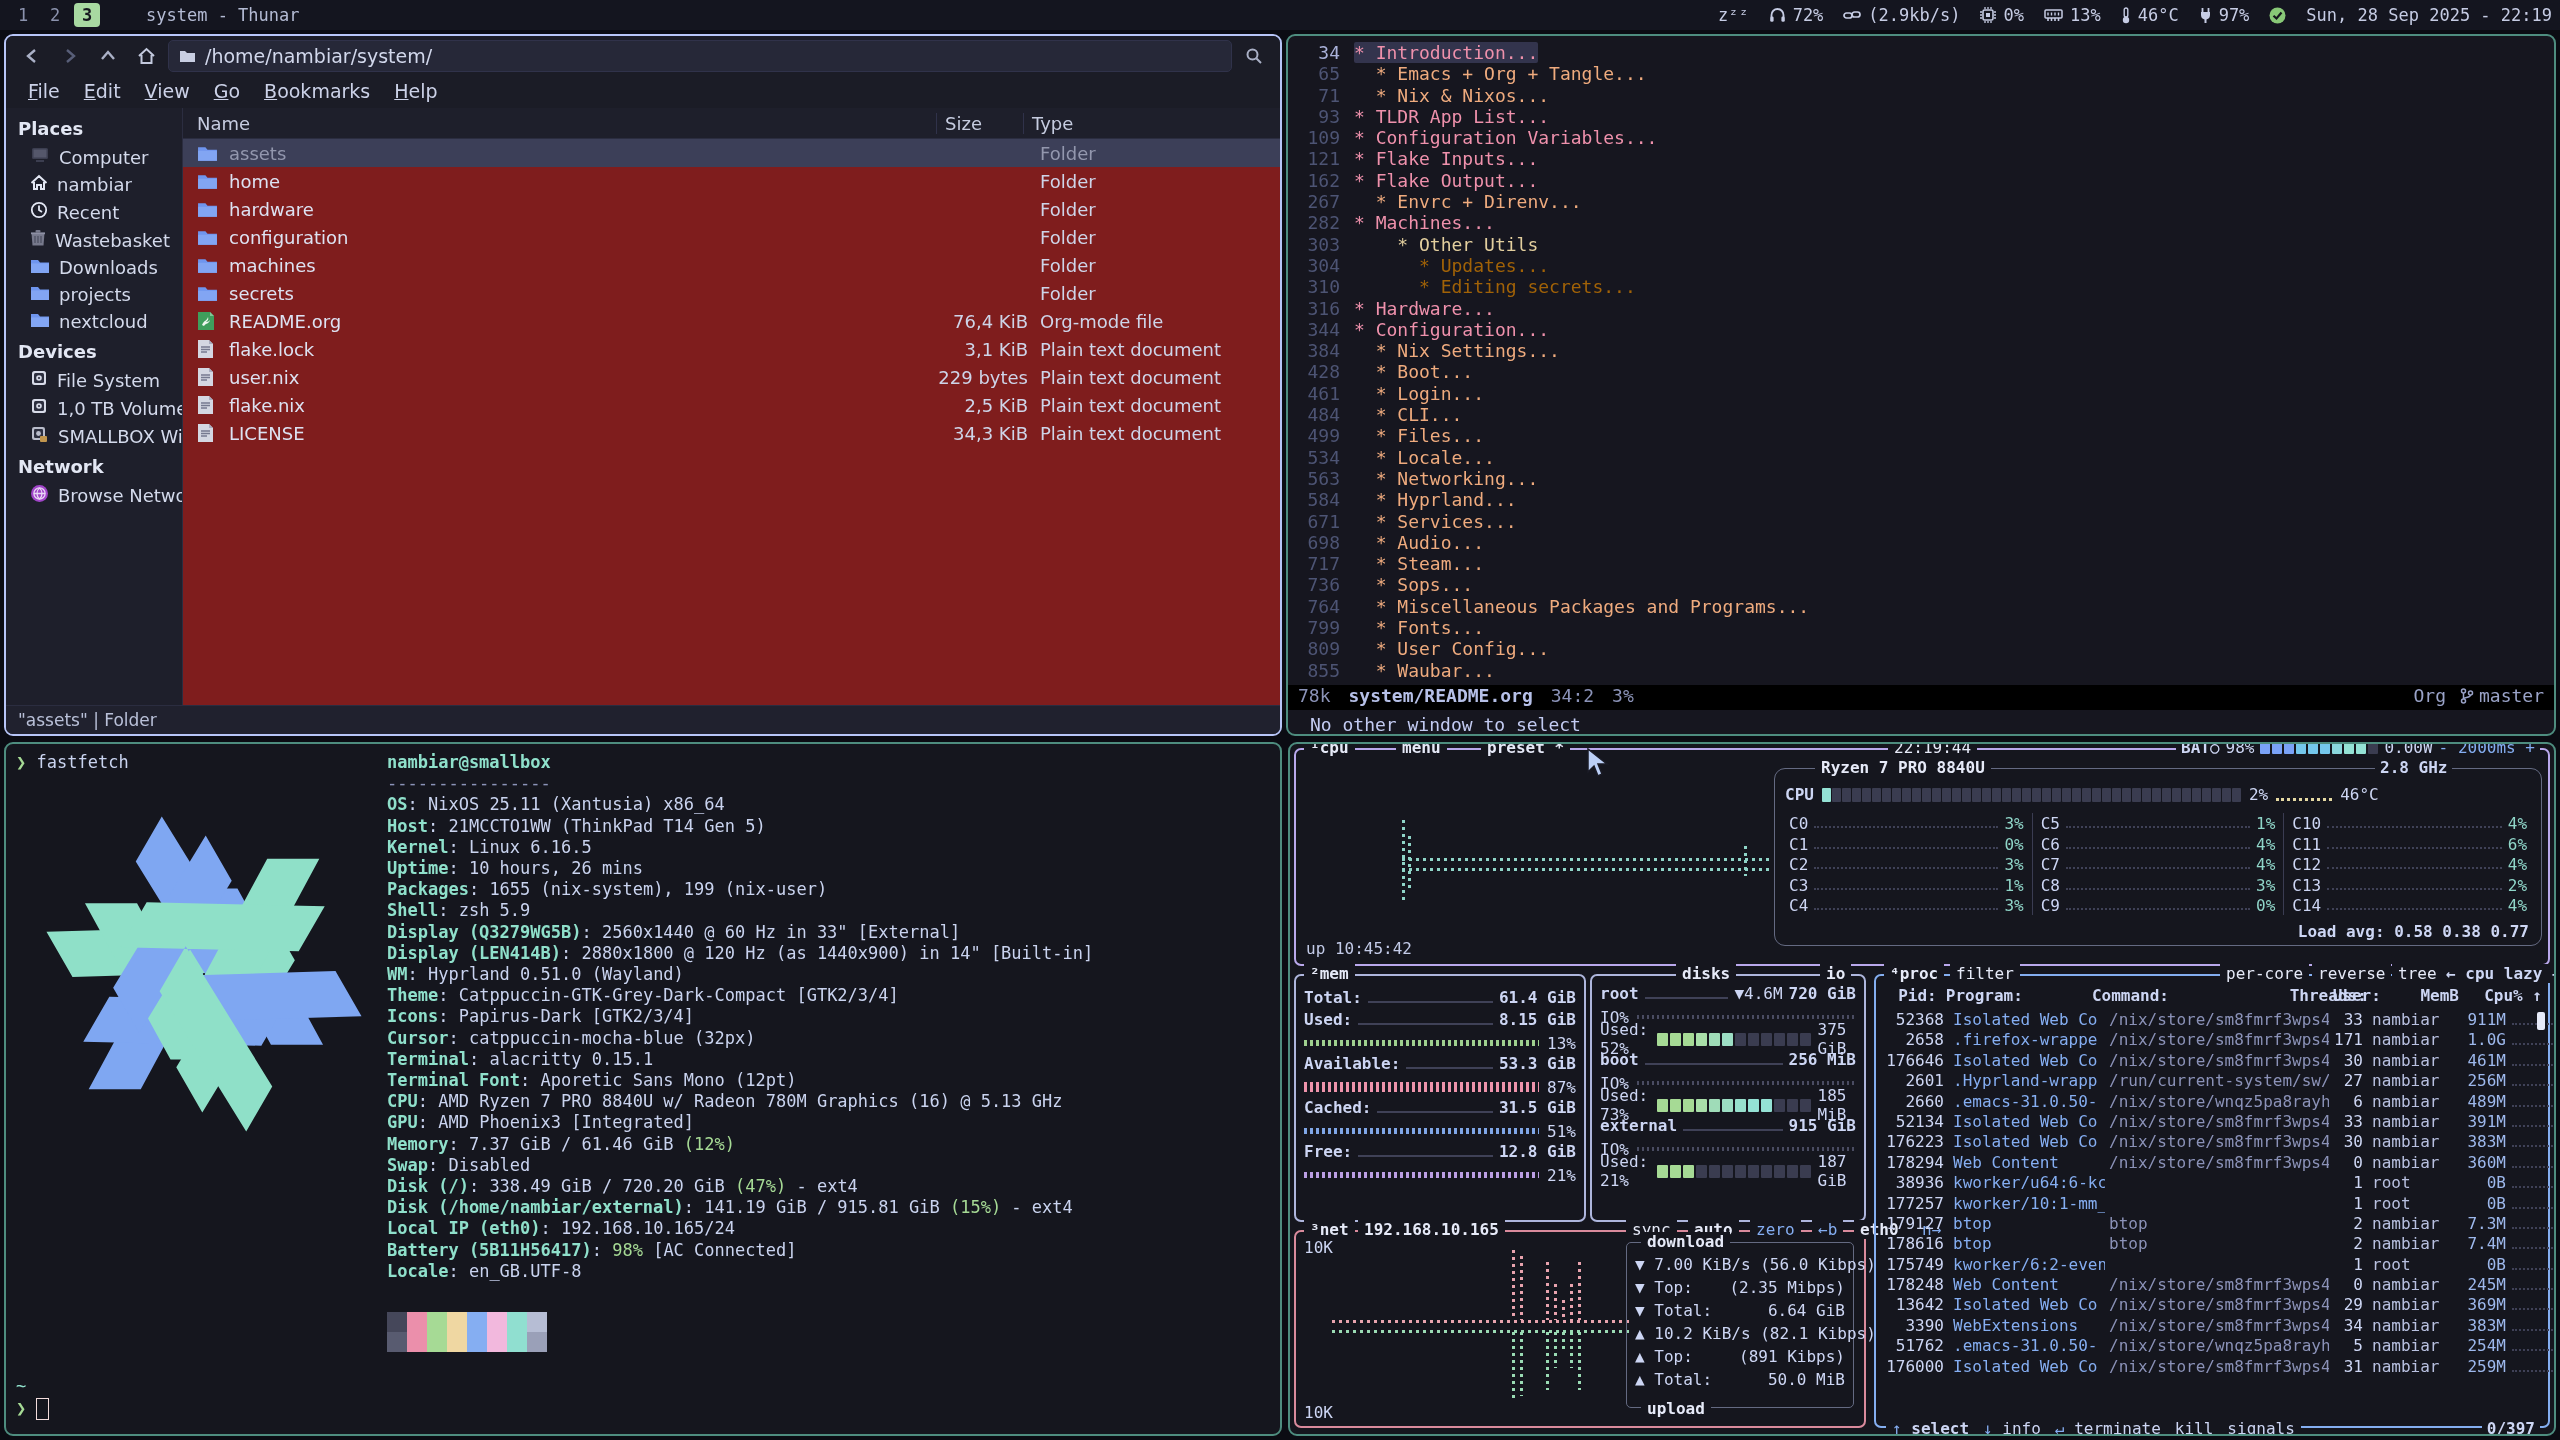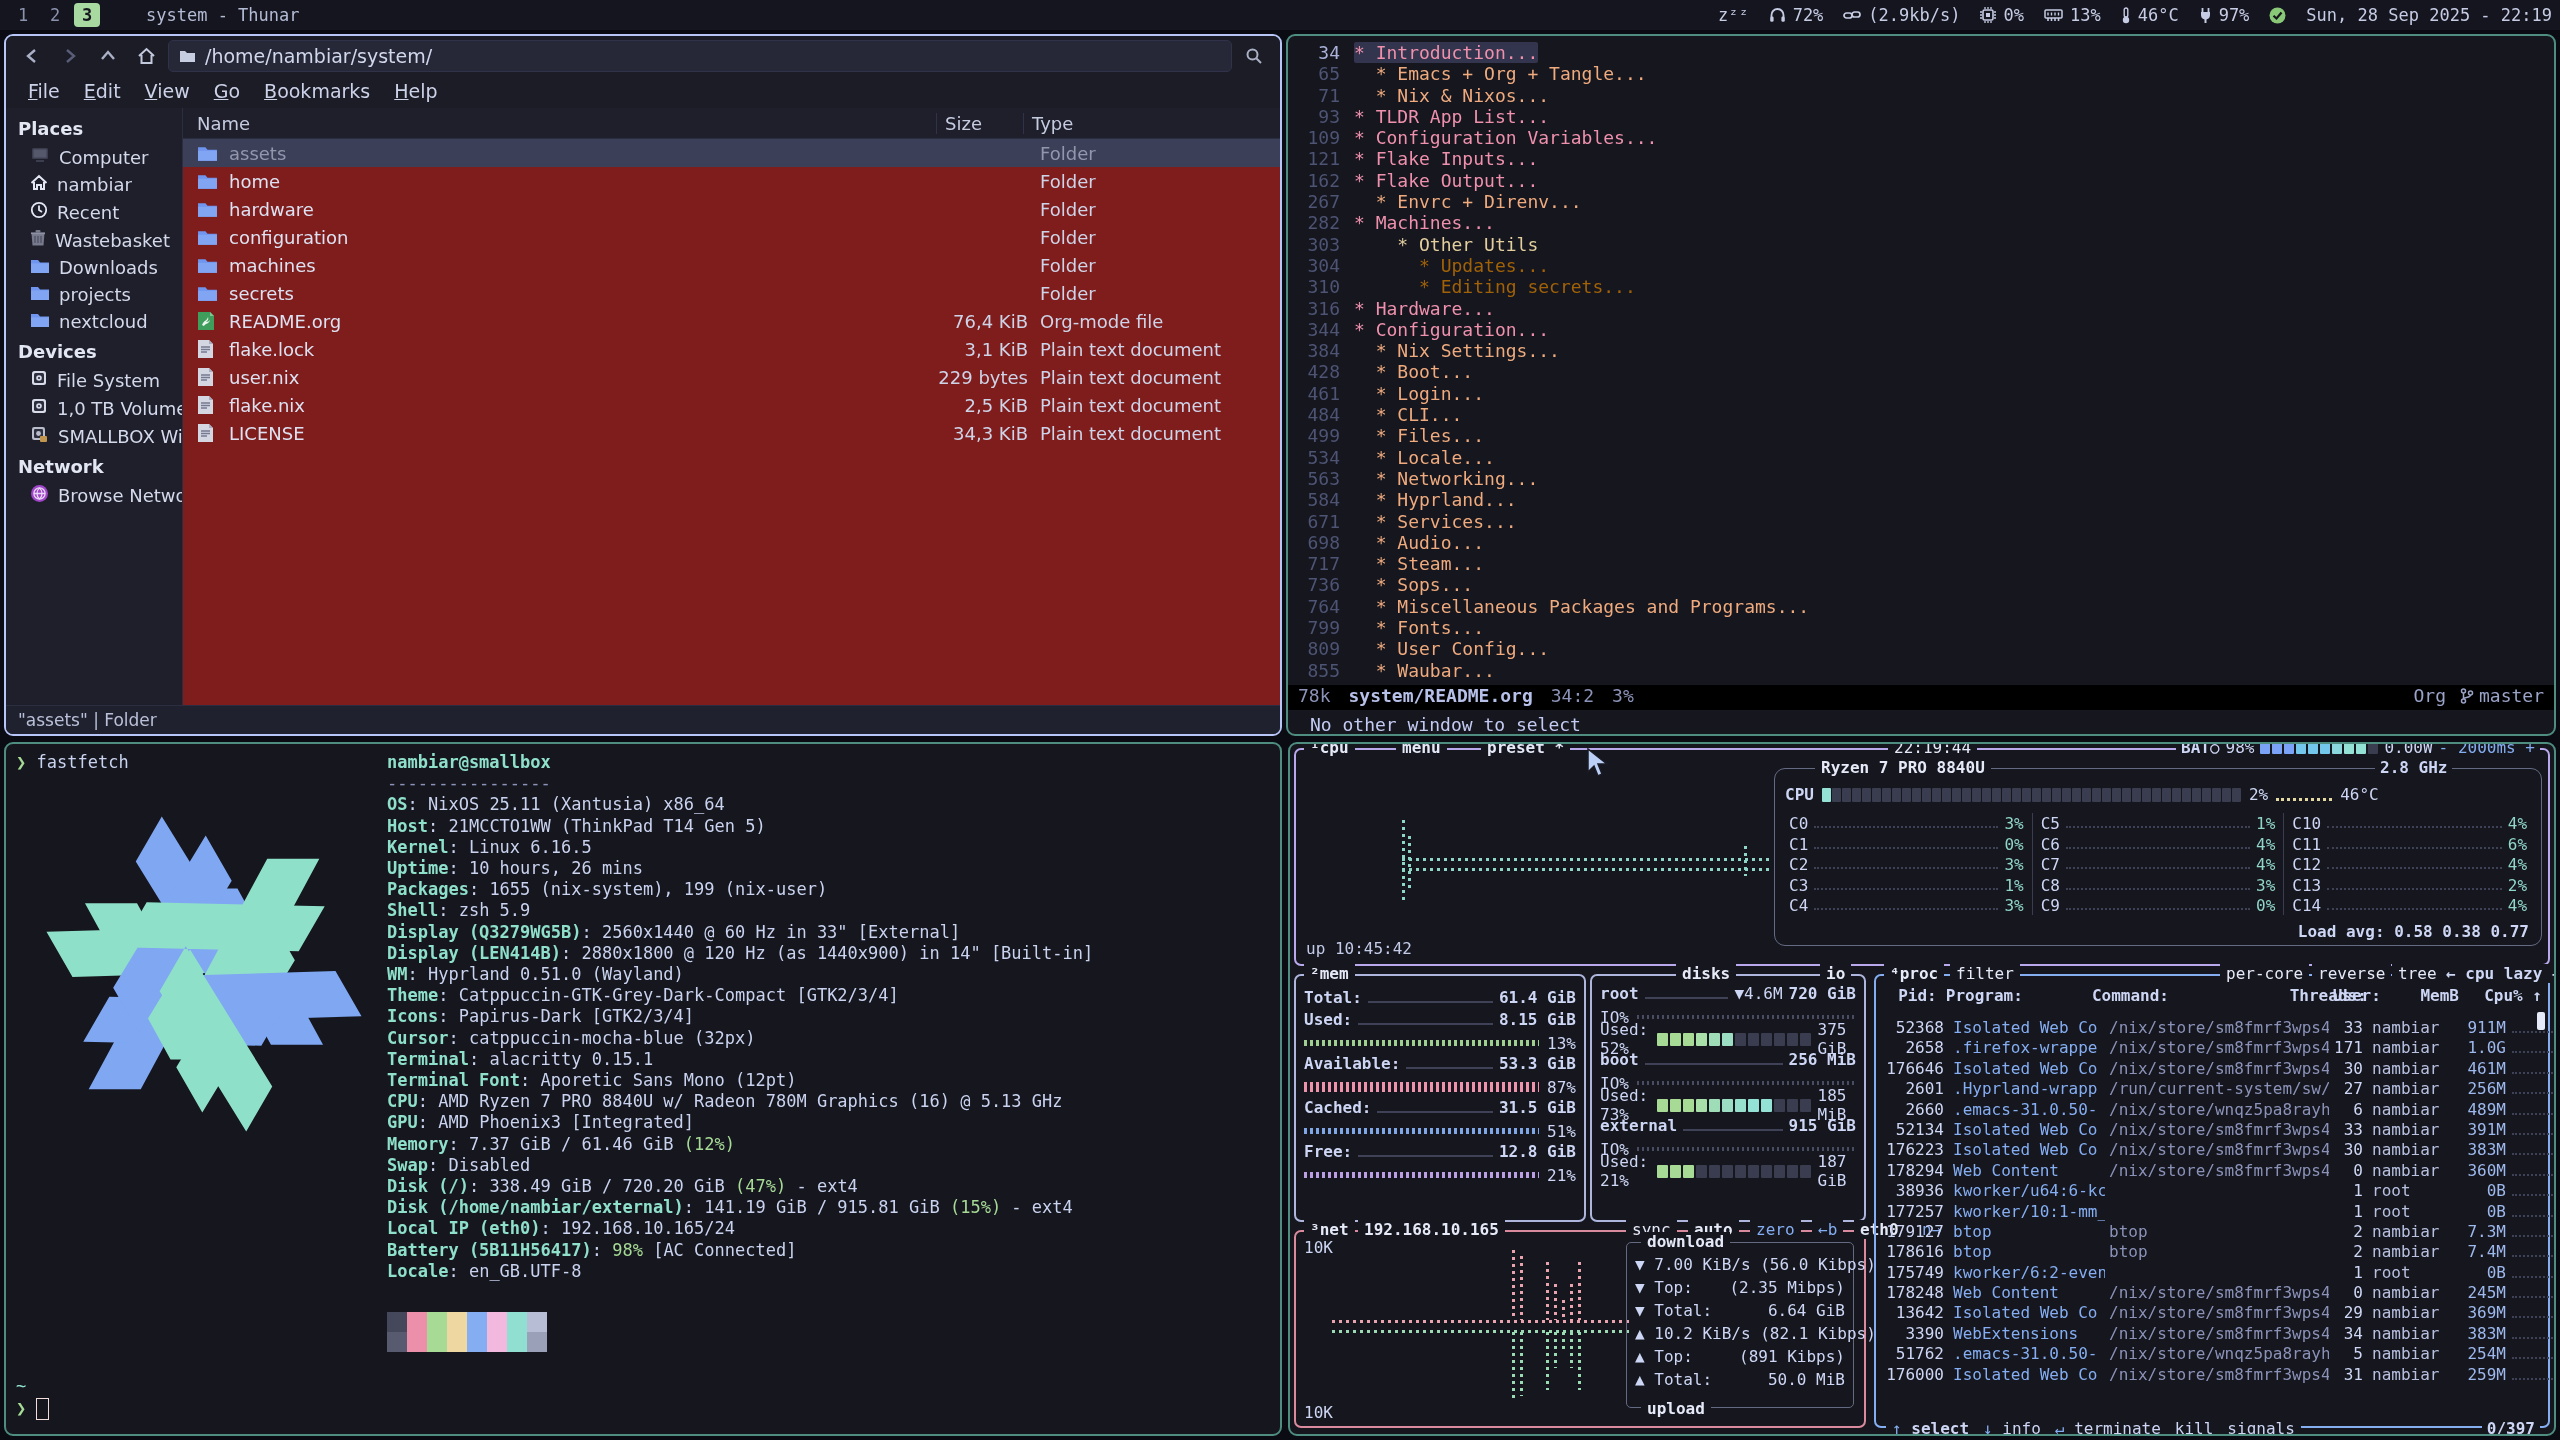--- a/index.html
+++ b/index.html
@@ -908,21 +908,21 @@
         </div>
       </div>
       <div class="bbox" style="left: 584px; top: 230px; width: 676px; height: 454px; border: 2px solid rgb(132, 174, 240);">
         <span class="btab" style="left: 8px;">⁴proc</span>
         <span class="btab" style="left: 74px; font-weight: normal;">filter</span>
         <span class="btab" style="left: 344px; font-weight: normal;">per-core</span>
         <span class="btab" style="left: 436px; font-weight: normal;">reverse</span>
         <span class="btab" style="left: 516px; font-weight: normal;">tree</span>
         <span class="btab" style="left: 564px; color: rgb(205, 214, 244);">← cpu lazy →</span>
         <div style="position: absolute; left: 6px; top: 10px; right: 6px; display: flex; font-weight: bold; white-space: pre;"><span style="width: 62px; text-align: right;">Pid:</span><span style="width: 161px; margin-left: 9px;">Program:</span><span style="width: 224px; margin-left: 4px;">Command:</span><span style="width: 34px; text-align: right;">Threads:</span><span style="width: 91px; margin-left: 9px;">User:</span><span style="width: 52px; text-align: right;">MemB</span><span style="width: 94px; text-align: right;">Cpu% ↑</span></div>
-        <div id="proc-rows" style="position: absolute; left: 6px; top: 42px; right: 14px;">
+        <div id="proc-rows" style="position: absolute; left: 6px; top: 34px; right: 14px;">
           <div class="prow2"><span class="c-pid">52368</span><span class="c-prog">Isolated Web Co</span><span class="c-cmd">/nix/store/sm8fmrf3wps4</span><span class="c-thr">33</span><span class="c-user">nambiar</span><span class="c-mem">911M</span><span class="c-dots"></span></div>
           <div class="prow2"><span class="c-pid">2658</span><span class="c-prog">.firefox-wrappe</span><span class="c-cmd">/nix/store/sm8fmrf3wps4</span><span class="c-thr">171</span><span class="c-user">nambiar</span><span class="c-mem">1.0G</span><span class="c-dots"></span></div>
           <div class="prow2"><span class="c-pid">176646</span><span class="c-prog">Isolated Web Co</span><span class="c-cmd">/nix/store/sm8fmrf3wps4</span><span class="c-thr">30</span><span class="c-user">nambiar</span><span class="c-mem">461M</span><span class="c-dots"></span></div>
           <div class="prow2"><span class="c-pid">2601</span><span class="c-prog">.Hyprland-wrapp</span><span class="c-cmd">/run/current-system/sw/</span><span class="c-thr">27</span><span class="c-user">nambiar</span><span class="c-mem">256M</span><span class="c-dots"></span></div>
           <div class="prow2"><span class="c-pid">2660</span><span class="c-prog">.emacs-31.0.50-</span><span class="c-cmd">/nix/store/wnqz5pa8rayh</span><span class="c-thr">6</span><span class="c-user">nambiar</span><span class="c-mem">489M</span><span class="c-dots"></span></div>
           <div class="prow2"><span class="c-pid">52134</span><span class="c-prog">Isolated Web Co</span><span class="c-cmd">/nix/store/sm8fmrf3wps4</span><span class="c-thr">33</span><span class="c-user">nambiar</span><span class="c-mem">391M</span><span class="c-dots"></span></div>
           <div class="prow2"><span class="c-pid">176223</span><span class="c-prog">Isolated Web Co</span><span class="c-cmd">/nix/store/sm8fmrf3wps4</span><span class="c-thr">30</span><span class="c-user">nambiar</span><span class="c-mem">383M</span><span class="c-dots"></span></div>
           <div class="prow2"><span class="c-pid">178294</span><span class="c-prog">Web Content</span><span class="c-cmd">/nix/store/sm8fmrf3wps4</span><span class="c-thr">0</span><span class="c-user">nambiar</span><span class="c-mem">360M</span><span class="c-dots"></span></div>
           <div class="prow2"><span class="c-pid">38936</span><span class="c-prog">kworker/u64:6-kc</span><span class="c-cmd"></span><span class="c-thr">1</span><span class="c-user">root</span><span class="c-mem">0B</span><span class="c-dots"></span></div>
           <div class="prow2"><span class="c-pid">177257</span><span class="c-prog">kworker/10:1-mm_</span><span class="c-cmd"></span><span class="c-thr">1</span><span class="c-user">root</span><span class="c-mem">0B</span><span class="c-dots"></span></div>

